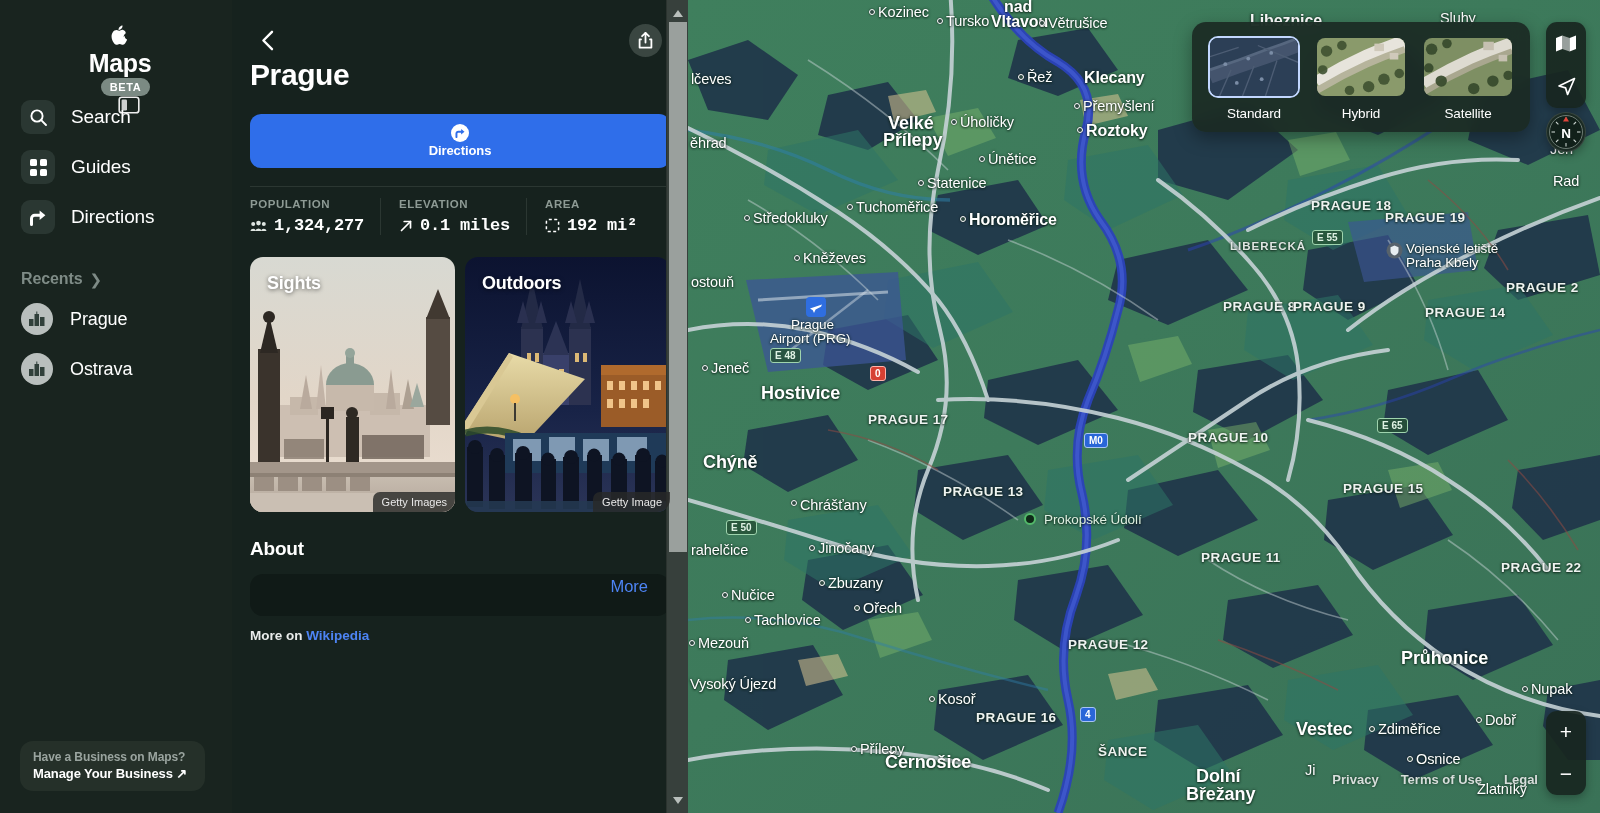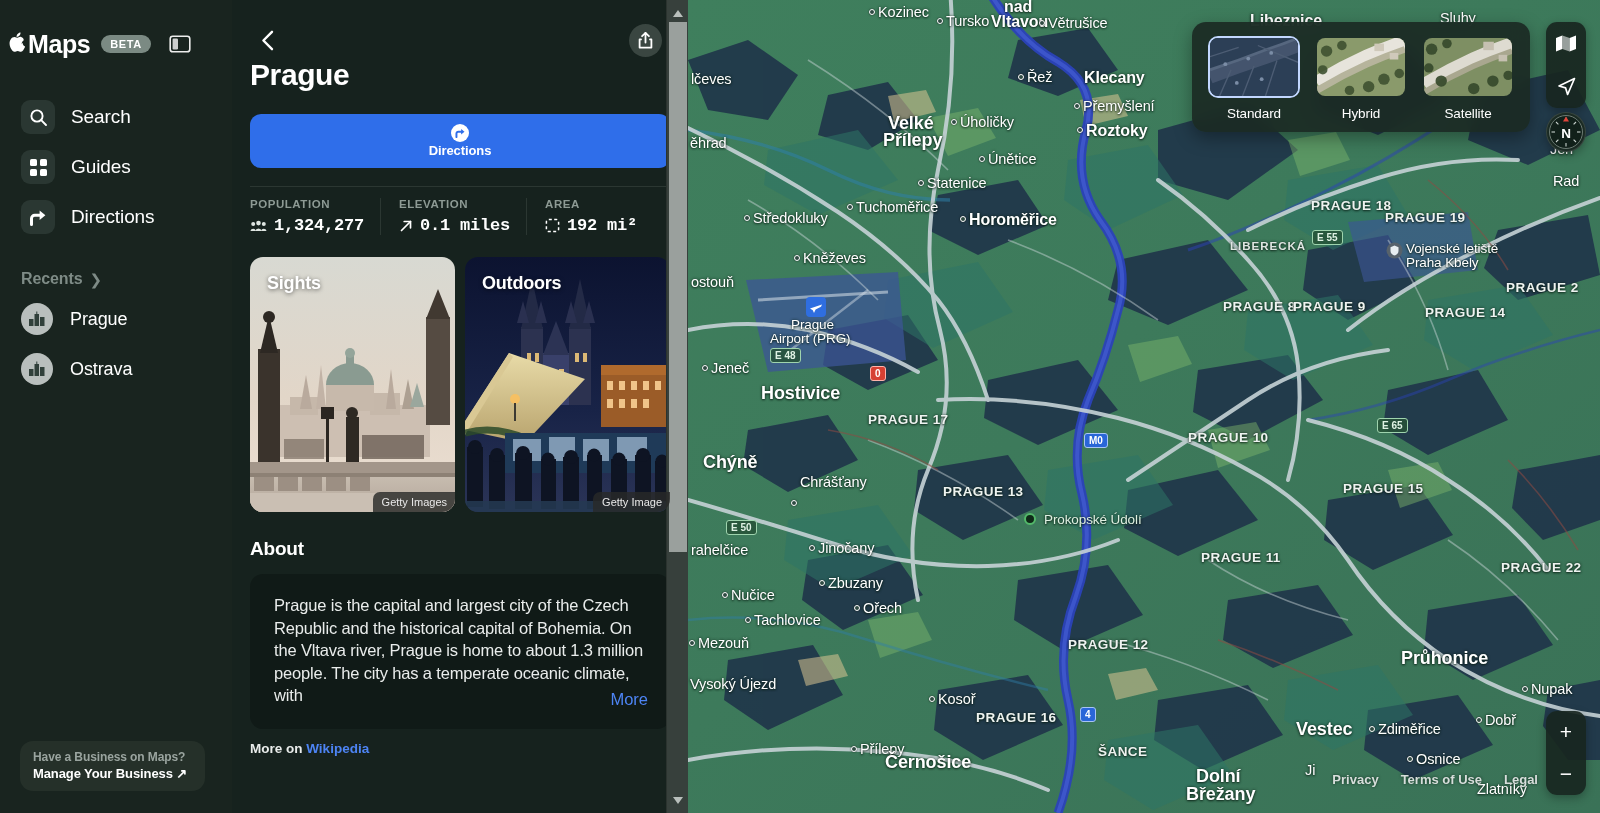--- a/index.html
+++ b/index.html
@@ -18,20 +18,21 @@
     position: relative;
     width: 232px; height: 813px;
     background: #19241f;
     flex: 0 0 232px;
     padding-top: 18px;
   }
   .brand-row {
     display: flex; align-items: center;
     padding: 8px 0 0 8px;
     height: 44px;
+    flex-direction: column;
   }
   .apple-logo {
     width: 19px; height: 23px; margin-right: 1px;
     display: inline-block; position: relative; top: -1px;
   }
   .brand-name {
     font-size: 25px; font-weight: 600; color: #fff;
     letter-spacing: -0.4px;
   }
   .beta-badge {
@@ -674,21 +675,20 @@
             <rect x="0" y="244" width="205" height="11" fill="#243a52" opacity=".85"></rect>
           </svg>
           <span class="photo-title">Outdoors</span>
           <span class="photo-credit">Getty Image</span>
         </div>
       </div>
 
       <div class="about-wrap">
         <div class="about-head">About</div>
         <div class="about-box">
-          <div class="about-text">Prague is the capital and largest city of the Czech Republic and the historical capital of Bohemia. On the Vltava river, Prague is home to about 1.3 million people. The city has a temperate oceanic climate, with</div>
           <span class="about-fade">
             <span class="about-more">More</span>
           </span>
         </div>
         <div class="wiki-row">
           <span>More on </span><span class="wiki-link">Wikipedia</span>
         </div>
       </div>
     </div>
 
@@ -878,21 +878,21 @@
         <span class="map-label lbl-poi" style="left: 82px; top: 331px;">Airport (PRG)</span>
         <span class="town-dot" style="left: 14px; top: 365px;"></span>
         <span class="map-label lbl-town" style="left: 23px; top: 360px;">Jeneč</span>
         <span class="map-label lbl-city" style="left: 73px; top: 383px;">Hostivice</span>
         <span class="map-label lbl-district" style="left: 180px; top: 412px;">PRAGUE 17</span>
         <span class="map-label lbl-district" style="left: 500px; top: 430px;">PRAGUE 10</span>
         <span class="map-label lbl-city" style="left: 15px; top: 452px;">Chýně</span>
         <span class="map-label lbl-district" style="left: 655px; top: 481px;">PRAGUE 15</span>
         <span class="map-label lbl-district" style="left: 255px; top: 484px;">PRAGUE 13</span>
         <span class="town-dot" style="left: 103px; top: 500px;"></span>
-        <span class="map-label lbl-town" style="left: 112px; top: 474px;">Chrášťany</span>
+        <span class="map-label lbl-town" style="left: 112px; top: 497px;">Chrášťany</span>
         <span class="map-label lbl-green" style="left: 356px; top: 512px;">Prokopské Údolí</span>
         <span class="map-label lbl-district" style="left: 513px; top: 550px;">PRAGUE 11</span>
         <span class="map-label lbl-district" style="left: 813px; top: 560px;">PRAGUE 22</span>
         <span class="town-dot" style="left: 121px; top: 545px;"></span>
         <span class="map-label lbl-town" style="left: 130px; top: 540px;">Jinočany</span>
         <span class="map-label lbl-town" style="left: 3px; top: 542px;">rahelčice</span>
         <span class="town-dot" style="left: 131px; top: 580px;"></span>
         <span class="map-label lbl-town" style="left: 140px; top: 575px;">Zbuzany</span>
         <span class="town-dot" style="left: 34px; top: 592px;"></span>
         <span class="map-label lbl-town" style="left: 43px; top: 587px;">Nučice</span>

